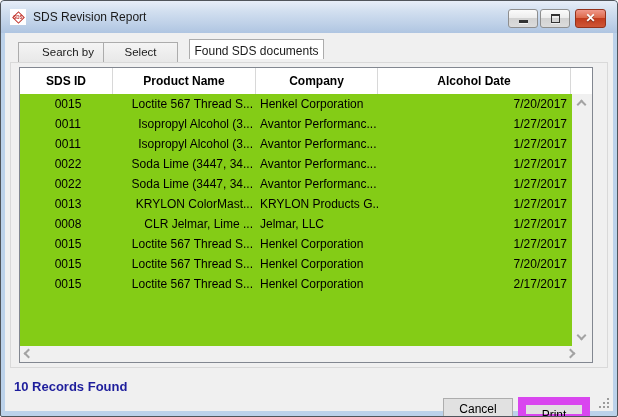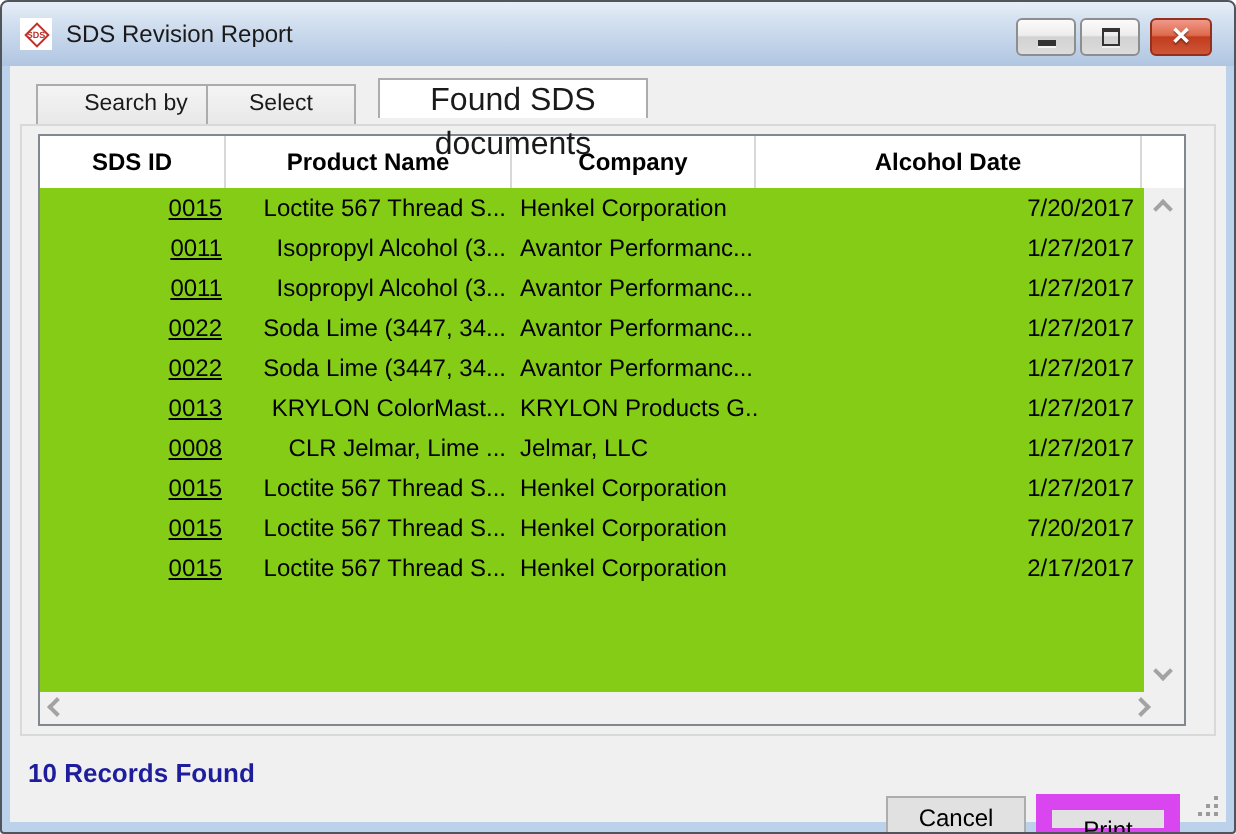--- a/index.html
+++ b/index.html
@@ -33,38 +33,38 @@
     text-align:center; color:#fff; font-size:12px; font-weight:bold;
     text-shadow:0 1px 1px rgba(0,0,0,.4); }
   .client { position:absolute; left:4px; top:32px; width:608px; height:378px; background:#F0F0F0; }
 
   .tab { position:absolute; height:20px; top:9px; border:1px solid #ACACAC; border-bottom:none;
     background:linear-gradient(#F4F4F4, #E8E8E8); font-size:11.5px; text-align:center;
     line-height:19px; color:#1a1a1a; }
   .tab-1 { left:13px; width:86px;padding-left:14px; }
   .tab-2 { left:98px; width:75px; }
   .tab-active { left:184px; width:135px; top:6px; height:20px; background:#fff; z-index:3;
-    line-height:22px; font-size:16px; }
+    line-height:22px; font-size:12px; }
   .tab-panel { position:absolute; left:5px; top:29px; width:598px; height:306px;
     border:1px solid #D9D9D9; background:#F0F0F0; z-index:1; }
 
   .listview { position:absolute; left:14px; top:34px; width:574px; height:296px;
     border:1px solid #828790; background:#84cc16; z-index:2; }
   .lv-header { position:absolute; left:0; top:0; width:572px; height:26px; background:#fff; }
   .hcell { position:absolute; top:0; height:26px; line-height:26px; font-weight:bold; font-size:12px;
     text-align:center; color:#000; border-right:1px solid #D8D8D8; }
   .hc0 { left:0; width:93px; }
   .hc1 { left:93px; width:143px; }
   .hc2 { left:236px; width:122px; }
   .hc3 { left:358px; width:193px; }
   .lv-body { position:absolute; left:0; top:26px; width:552px; height:200px; }
   .lv-row { position:relative; height:20px; }
   .lv-cell { position:absolute; top:0; height:20px; line-height:20px; font-size:12px; color:#000;
     white-space:nowrap; overflow:hidden; }
-  .lv-cell.col0 { left:5px; width:86px; text-align:right;text-decoration:underline; }
+  .lv-cell.col0 { left:5px; width:86px; text-align:center; }
   .lv-cell.col1 { left:93px; width:140px; text-align:right; }
   .lv-cell.col2 { left:240px; width:120px; text-align:left; }
   .lv-cell.col3 { left:358px; width:189px; text-align:right; }
 
   .v-scrollbar { position:absolute; right:0; top:26px; width:20px; height:252px; background:#F0F0F0; }
   .h-scrollbar { position:absolute; left:0; bottom:0; width:572px; height:16px; background:#F0F0F0; }
   .chev { position:absolute; width:7px; height:7px; border-left:2px solid #A3A3A3; border-top:2px solid #A3A3A3; }
   .chev-up { left:6px; top:7px; transform:rotate(45deg); }
   .chev-down { left:6px; bottom:7px; transform:rotate(225deg); }
   .chev-left { left:5px; top:4px; transform:rotate(-45deg); }

